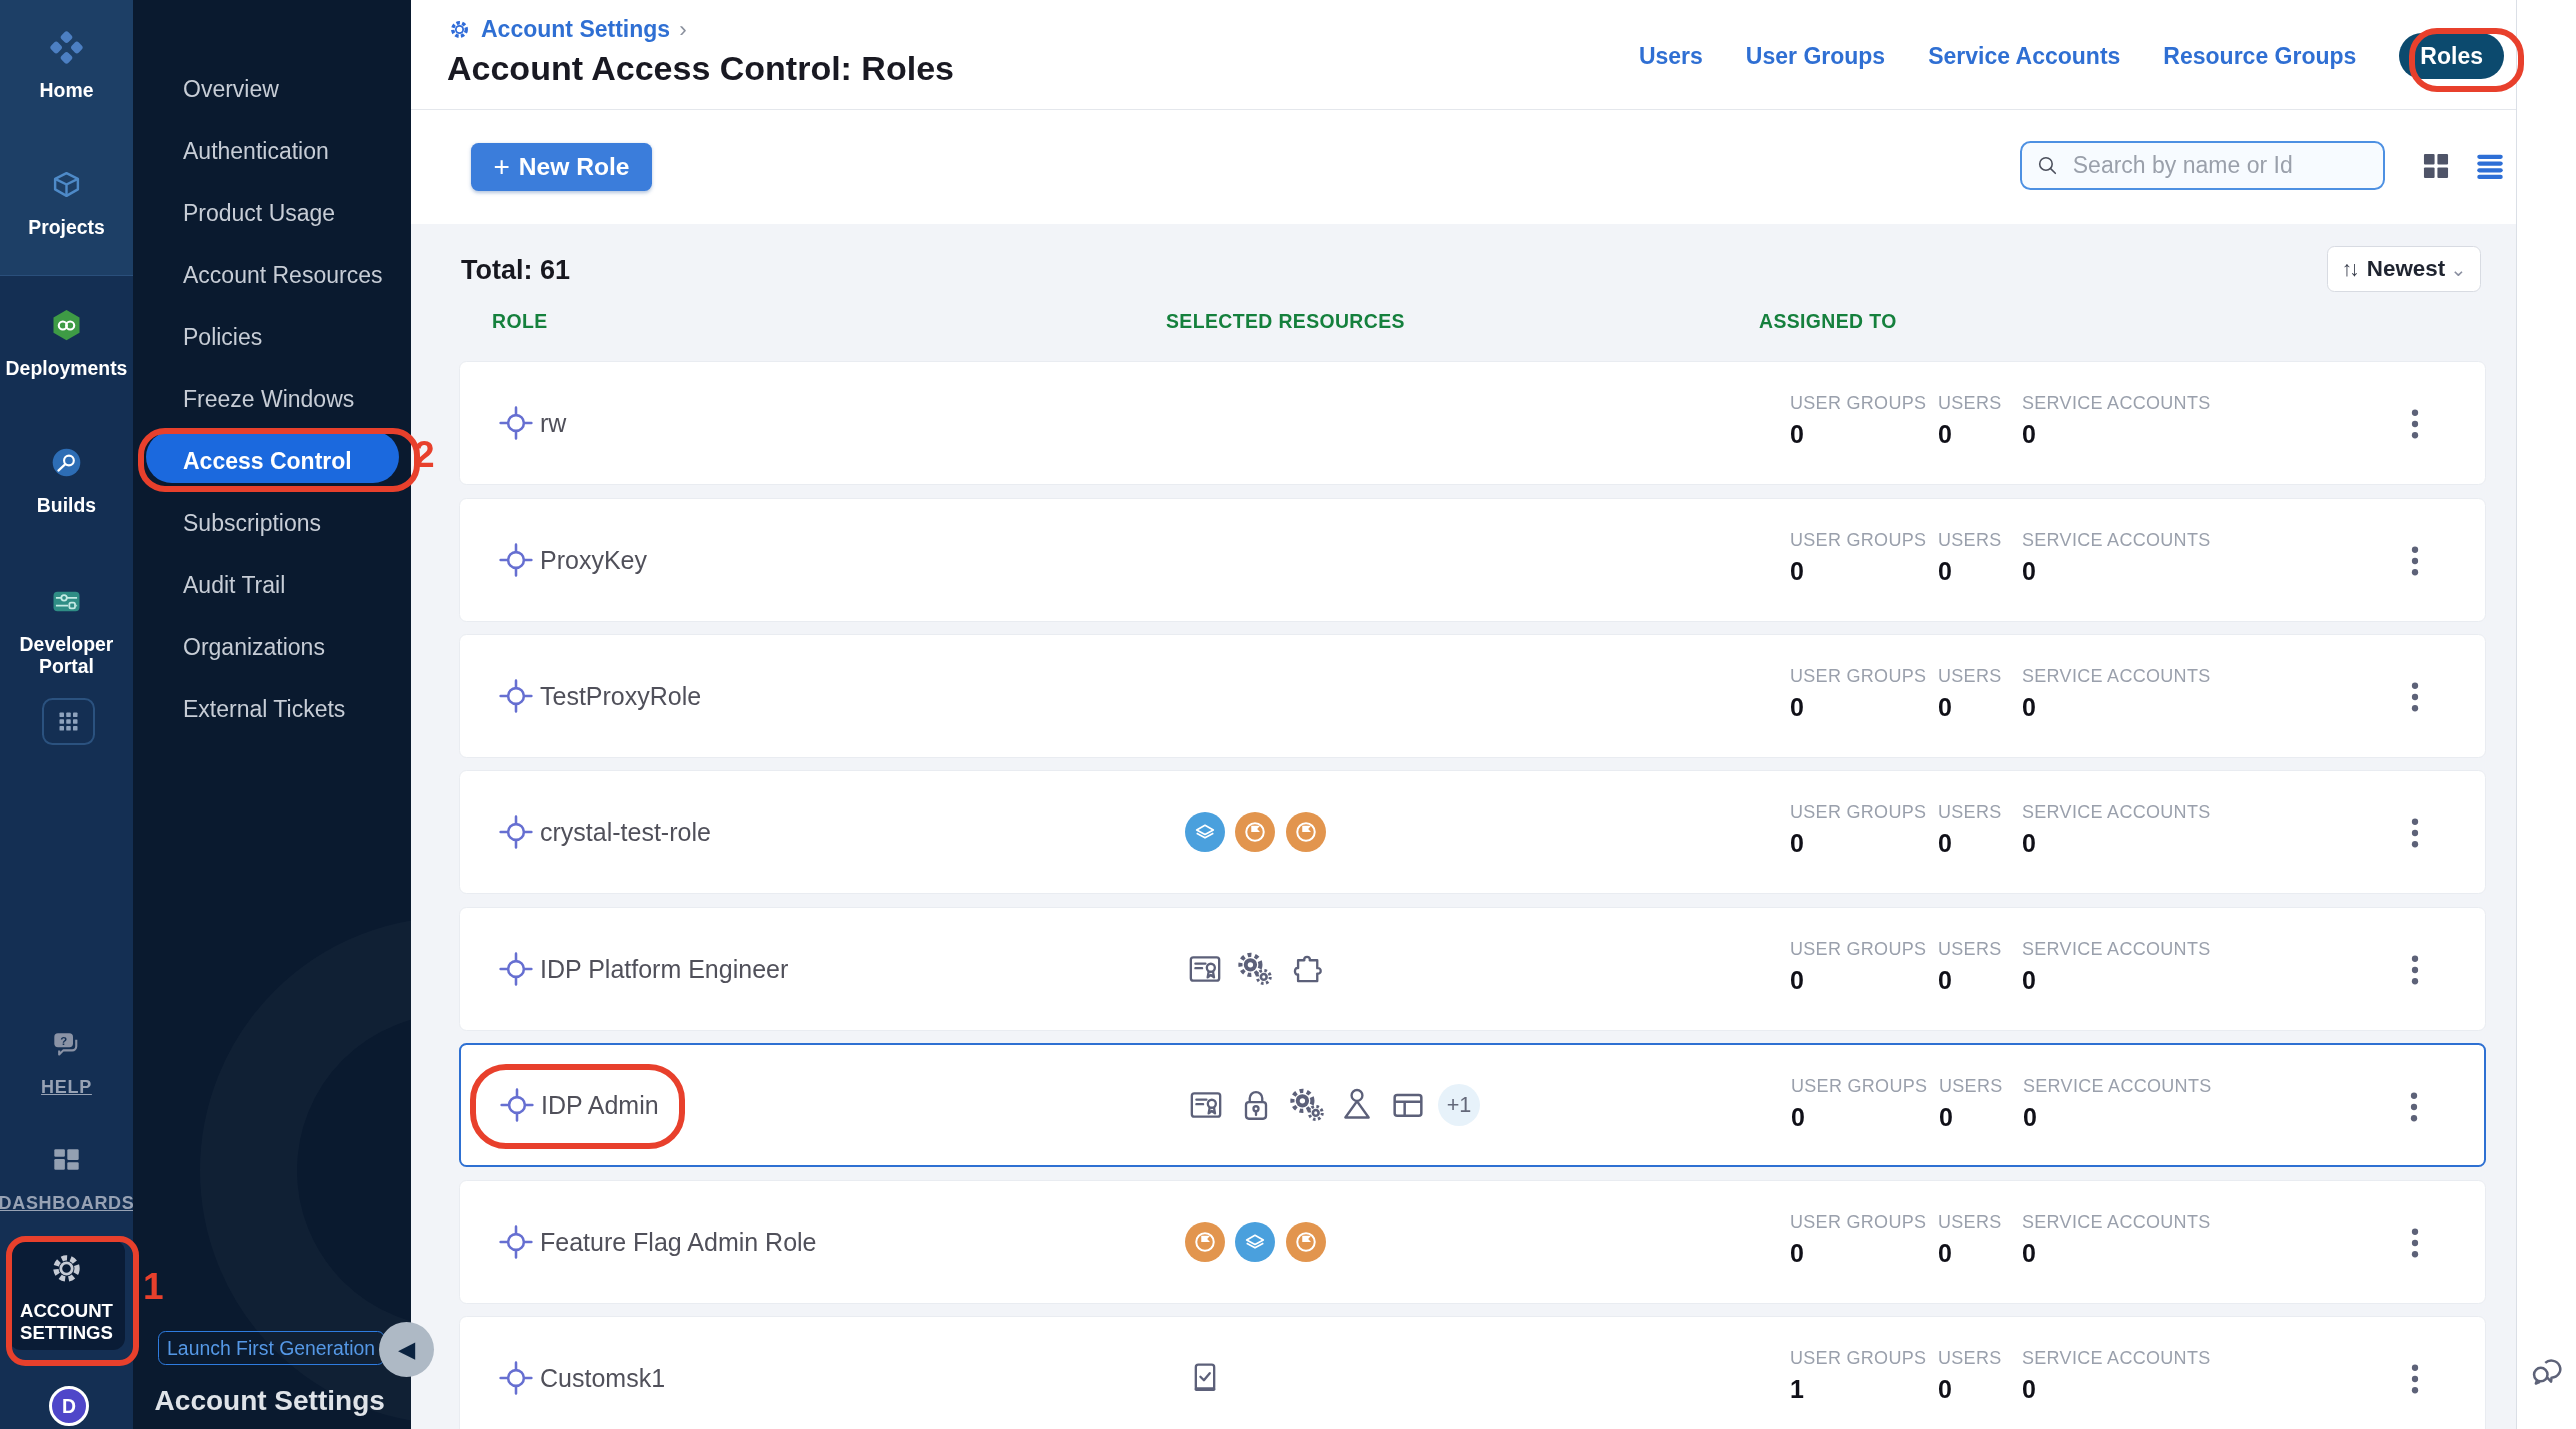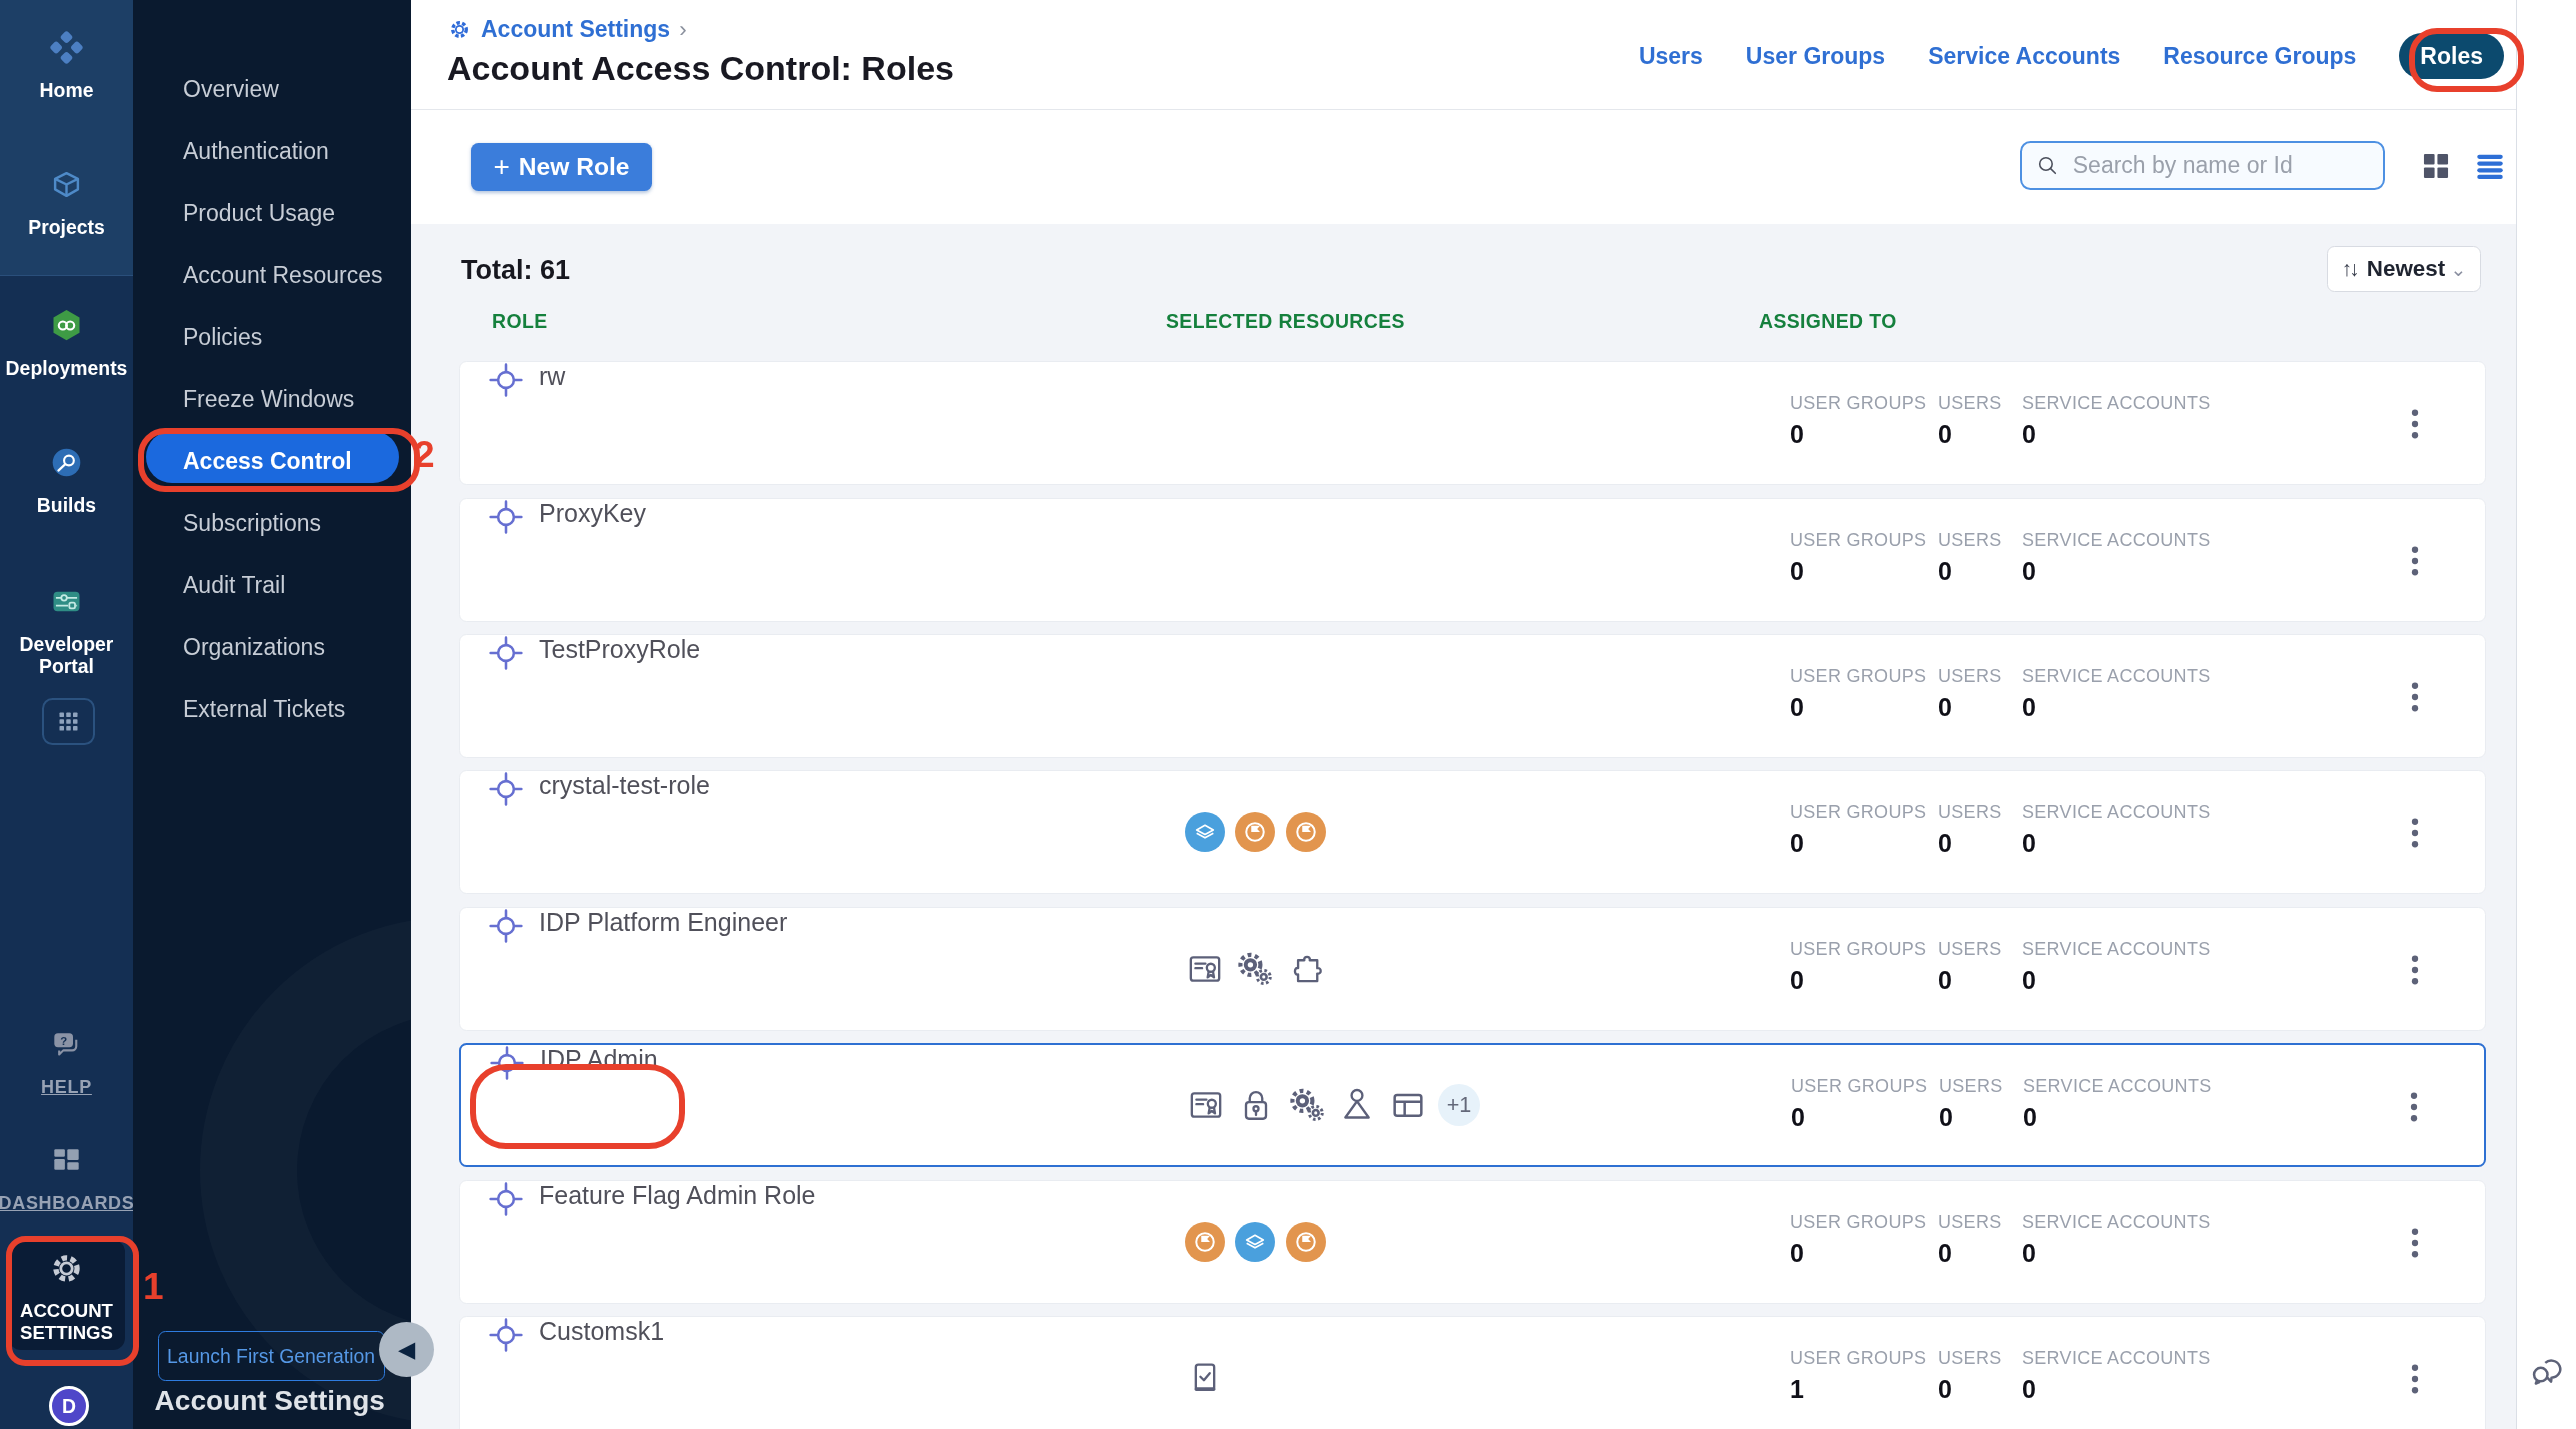--- a/index.html
+++ b/index.html
@@ -20,21 +20,21 @@
 
   
   #sidebar{position:absolute;left:133px;top:0;width:278px;height:1430px;background:#0A1A2F;overflow:hidden;}
   .wm-ring{position:absolute;border-radius:50%;border:97px solid rgba(255,255,255,0.028);}
   .side-item{position:relative;height:62px;display:flex;align-items:center;padding-left:50px;
              font-size:23px;color:#C7CDD6;cursor:pointer;white-space:nowrap;}
   #side-menu{position:absolute;left:0;top:54px;width:278px;}
   .side-pill{position:absolute;left:13.4px;top:4.5px;width:253px;height:52px;background:#1B69DE;border-radius:26px;z-index:0;}
   .side-item.active{color:#FFFFFF;font-weight:700;}
   .side-item span{position:relative;z-index:1;margin-top:8px;}
-  #launch-btn{position:absolute;left:24.6px;top:1331px;width:227px;height:50px;border:1.5px solid #2E7CE0;border-radius:7.5px;
+  #launch-btn{position:absolute;left:24.6px;top:1331px;width:227px;height:34px;border:1.5px solid #2E7CE0;border-radius:7.5px;
               background:transparent;color:#5598E6;font-size:19.4px;display:flex;align-items:center;justify-content:center;cursor:pointer;}
   #side-title{position:absolute;left:21.6px;top:1385px;font-size:28px;font-weight:700;color:#DFE3E8;}
   #collapse-btn{position:absolute;left:379px;top:1322px;width:55px;height:55px;border-radius:50%;background:#AEB9C5;
                 display:flex;align-items:center;justify-content:center;color:#0B2340;font-size:22.4px;cursor:pointer;z-index:5;}
 
   
   #main-header{position:absolute;left:411px;top:0;width:2105px;height:109px;background:#fff;border-bottom:1.5px solid #E4E7EC;}
   #breadcrumb{position:absolute;left:36px;top:16.4px;display:flex;align-items:center;gap:9px;}
   #breadcrumb svg{width:25px;height:25px;color:#2F6BD8;}
   .crumb-link{font-size:23px;font-weight:600;color:#2F6FD3;cursor:pointer;}
@@ -63,21 +63,21 @@
             display:flex;align-items:center;padding:0 13.4px;box-sizing:border-box;cursor:pointer;}
   #sort-arrows{font-size:21px;color:#3A3F4E;letter-spacing:-3px;}
   #sort-label{font-size:22.4px;font-weight:700;color:#1F2430;margin-left:10.4px;}
   #sort-chevron{margin-left:auto;color:#8A8FA0;font-size:19.4px;}
   .col-header{position:absolute;top:86px;font-size:19.4px;font-weight:700;color:#15803d;letter-spacing:0.4px;}
 
   
   .row-card{position:absolute;left:48px;width:2027px;height:124px;background:#fff;border:1.5px solid #E9ECF1;border-radius:7.5px;
             box-sizing:border-box;cursor:pointer;}
   .row-card.selected{border:2.2px solid #2E70D2;}
-  .col-role{position:absolute;left:28px;top:0;height:100%;display:flex;gap:15px;}
+  .col-role{position:absolute;left:38px;top:0;height:100%;display:flex;align-items:center;gap:6px;}
   .role-ico{width:36px;height:36px;}
   .role-name{font-size:25px;color:#50505A;}
   .col-res{position:absolute;left:725px;top:0;height:100%;display:flex;align-items:center;gap:10.4px;}
   .res-ico{width:40px;height:40px;}
   .res-extra{width:42px;height:42px;border-radius:50%;background:#E7F2FA;color:#636879;font-size:21.6px;
              display:flex;align-items:center;justify-content:center;}
   .as-col{position:absolute;top:0;}
   .as-label{position:absolute;top:31px;font-size:18px;color:#9AA0AC;letter-spacing:0.3px;white-space:nowrap;}
   .as-value{position:absolute;top:58px;font-size:25px;font-weight:700;color:#101018;}
   .as-ug{left:1330px;} .as-us{left:1478px;} .as-sa{left:1562px;}

